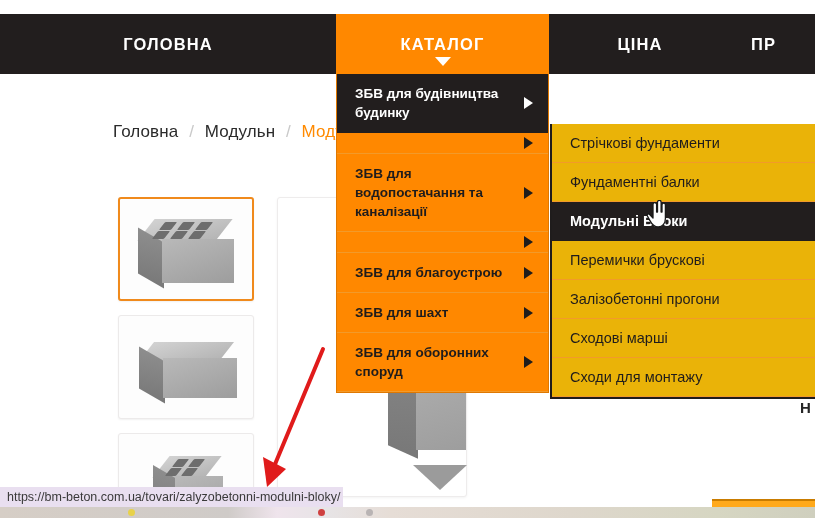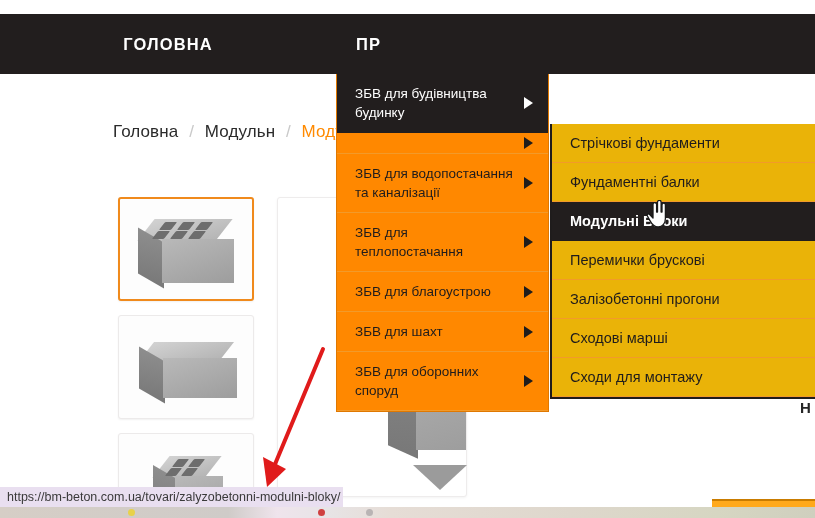--- a/index.html
+++ b/index.html
@@ -93,21 +93,21 @@
 
   
   .dd1 {
     position: absolute; left: 336px; top: 74px; width: 213px;
     background: #ff8800; z-index: 50;
     border-left: 1px solid #e07800; border-right: 1px solid #e07800;
     border-bottom: 1px solid #e07800;
   }
   .dd1-item {
     position: relative; padding: 10px 30px 10px 18px;
-    color: #1f1c1c; font-size: 13.5px; font-weight: normal; line-height: 19px;
+    color: #1f1c1c; font-size: 13.5px; font-weight: bold; line-height: 19px;
     border-bottom: 1px solid #f29a2a;
   }
   .dd1-item.active { background: #221e1e; color: #ffffff; border-bottom-color: #221e1e; }
   .dd1-item .tri {
     position: absolute; right: 15px; top: 50%; transform: translateY(-50%);
     width: 0; height: 0;
     border-top: 6px solid transparent; border-bottom: 6px solid transparent;
     border-left: 9px solid #1f1c1c;
   }
   .dd1-item.active .tri { border-left-color: #ffffff; }
@@ -222,39 +222,43 @@
       <span>Е</span>
       <span style="margin-top:6px;">Г</span>
       <span style="margin-top:86px;">Н</span>
     </div>
 
     <div class="spec-table">Наименуванн</div>
   </div>
 
   <div class="nav">
     <div class="nav-item home">ГОЛОВНА</div>
+    <div class="nav-item catalog">
+      <span>КАТАЛОГ</span>
+      <span class="caret-down"></span>
+    </div>
+    <div class="nav-item price">ЦІНА</div>
     <div class="nav-item more">ПР</div>
   </div>
 
   <div class="dd-pointer"></div>
 
   <div class="dd1">
     <div class="dd1-item active">
       <span>ЗБВ для будівництва будинку</span>
       <span class="tri"></span>
     </div>
     <div class="dd1-item">
       <span class="tri"></span>
     </div>
     <div class="dd1-item">
       <span>ЗБВ для водопостачання та каналізації</span>
       <span class="tri"></span>
     </div>
     <div class="dd1-item">
-      <span>ЗБВ для теплопостачання</span>
       <span class="tri"></span>
     </div>
     <div class="dd1-item">
       <span>ЗБВ для благоустрою</span>
       <span class="tri"></span>
     </div>
     <div class="dd1-item">
       <span>ЗБВ для шахт</span>
       <span class="tri"></span>
     </div>

